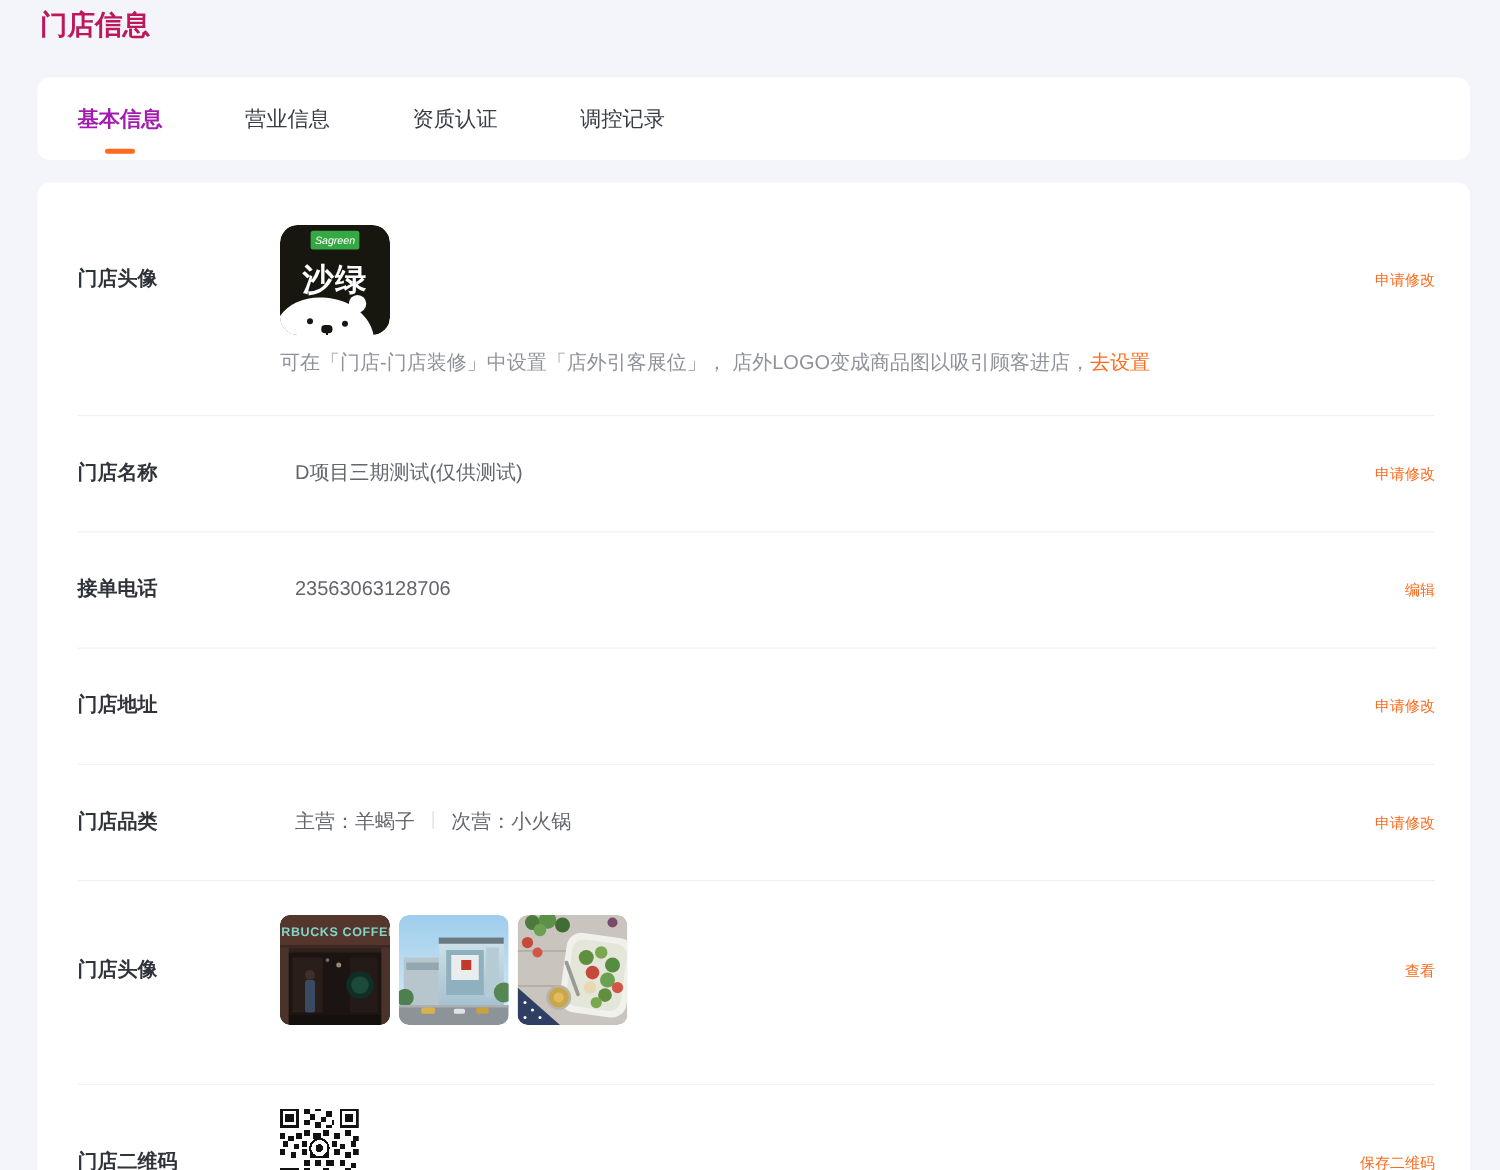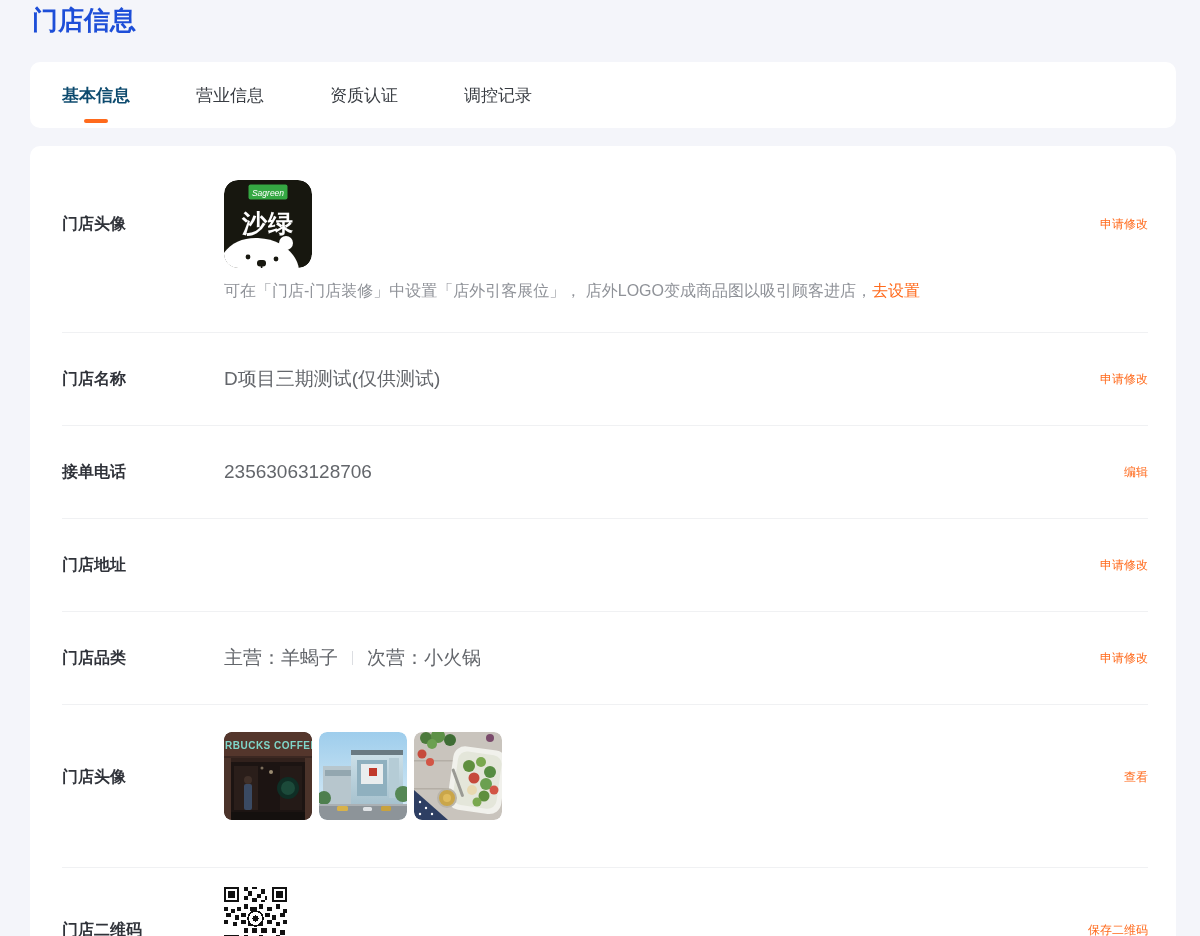--- a/index.html
+++ b/index.html
@@ -5,48 +5,48 @@
   * { margin:0; padding:0; box-sizing:border-box; }
   html,body { width:1200px; height:936px; overflow:hidden; }
   body {
     background:#f4f5fa;
     font-family:"Liberation Sans", sans-serif;
     position:relative;
     color:#30333a;
   }
   .page-title {
     position:absolute; left:32px; top:5px;
-    font-size:26px; font-weight:700; color:#1d4ed8; line-height:30px;
+    font-size:22px; font-weight:700; color:#be185d; line-height:30px;
   }
   .tabbar {
     position:absolute; left:30px; top:62px; width:1146px; height:66px;
     background:#fff; border-radius:10px;
     display:flex; align-items:stretch; padding-left:32px;
   }
   .tab {
     font-size:17px; color:#383c42; margin-right:66px;
     display:flex; align-items:center; position:relative; cursor:pointer;
   }
-  .tab.active { color:#0c4a6e; font-weight:600; }
+  .tab.active { color:#a21caf; font-weight:600; }
   .tab.active::after {
     content:""; position:absolute; left:50%; transform:translateX(-50%);
     bottom:5px; width:24px; height:4px; border-radius:2px; background:#ff6a1c;
   }
   .card {
     position:absolute; left:30px; top:146px; width:1146px; min-height:820px;
     background:#fff; border-radius:10px; overflow:hidden;
   }
   .row {
     display:flex; align-items:center;
     margin:0 28px 0 32px;
     border-bottom:1px solid #f0f1f3;
   }
   .row:last-child { border-bottom:none; }
   .row-label { width:162px; flex-shrink:0; font-size:16px; font-weight:600; color:#30333a; line-height:22px; }
-  .row-value { font-size:19px; color:#63666b; line-height:22px; }
+  .row-value { font-size:16px; color:#63666b; line-height:22px;margin-left:12px; }
   .row-action {
     margin-left:auto; font-size:12px; color:#ff6a1c; line-height:22px;
     cursor:pointer; white-space:nowrap; flex-shrink:0;
   }
   .row-simple { height:93px;justify-content:flex-end; }
   
   .row-avatar { height:187px; align-items:flex-start; padding-top:34px; }
   .row-avatar .row-label, .row-avatar .row-action { margin-top:33px; }
   .row-avatar .row-action { margin-left:auto; }
   .avatar-col { display:flex; flex-direction:column; }

